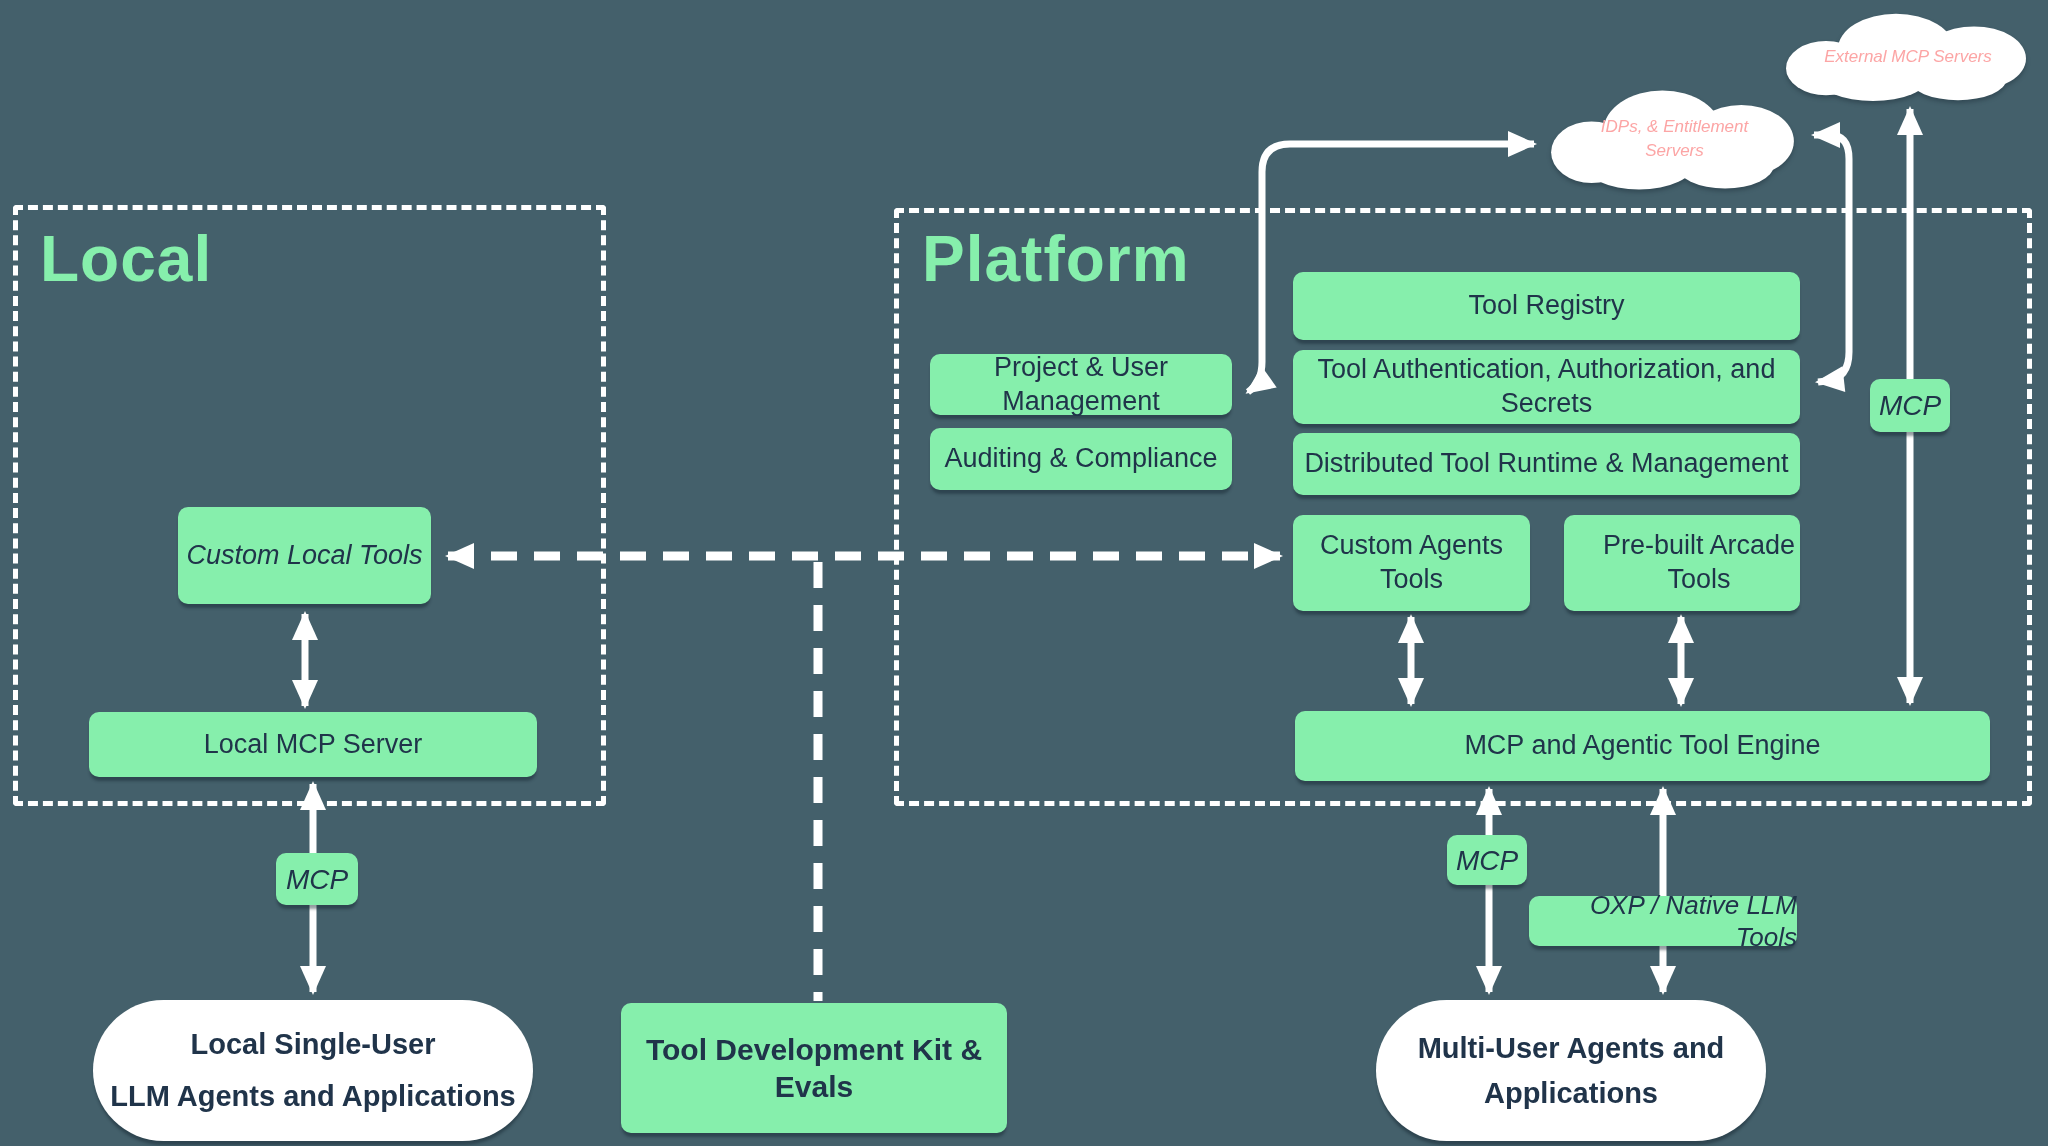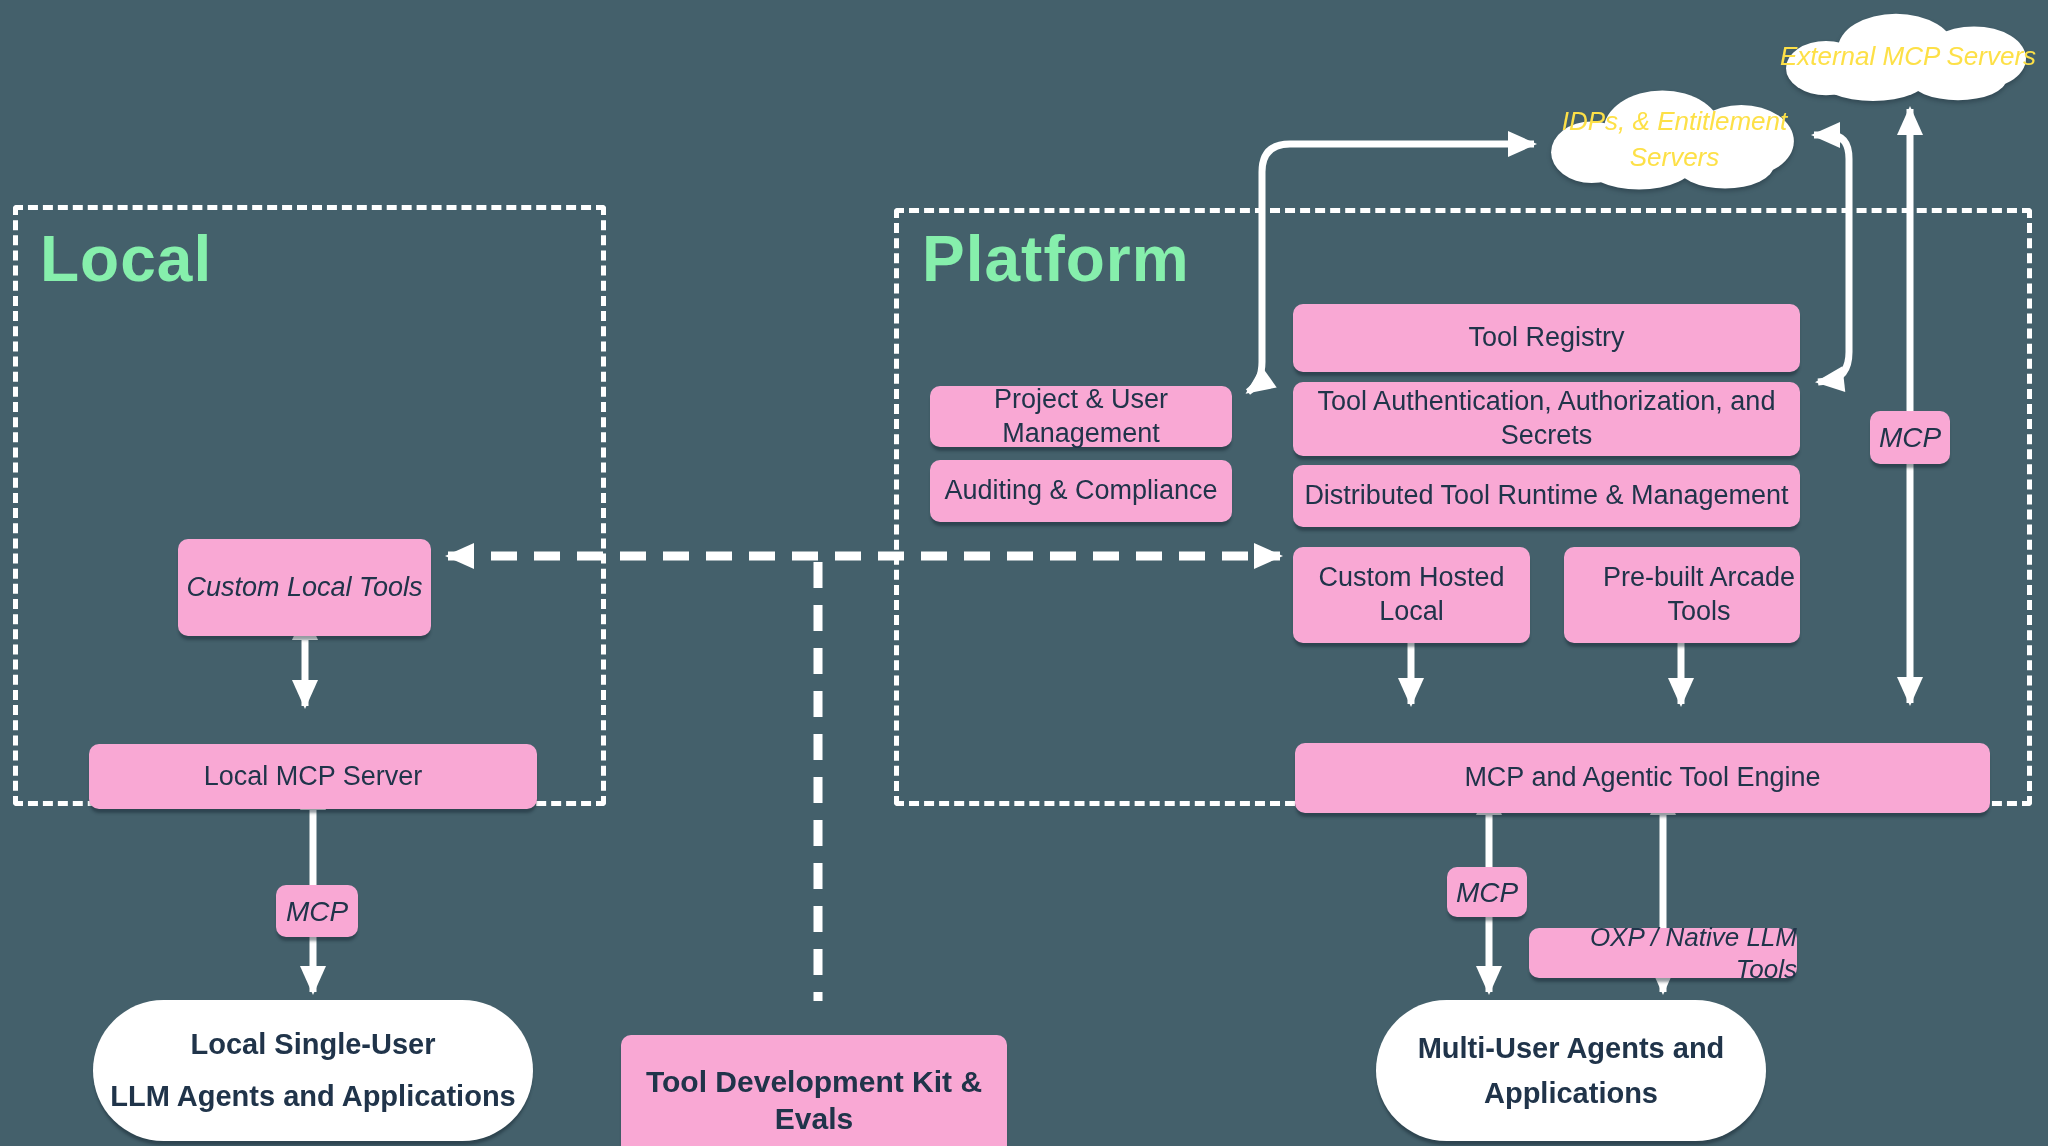--- a/index.html
+++ b/index.html
@@ -12,44 +12,43 @@
   .region{
     position:absolute;border:5px dashed #ffffff;border-radius:4px;
     box-sizing:border-box;z-index:1;
   }
   .region-title{
     position:absolute;color:#86efac;font-weight:bold;font-size:64px;
     letter-spacing:1px;z-index:2;
   }
   #connector-layer{position:absolute;left:0;top:0;z-index:2;}
   .box{
-    position:absolute;background:#f9a8d4;border-radius:10px;
+    position:absolute;background:#86efac;border-radius:10px;
     box-shadow:0 5px 3px -1px rgba(21,35,46,0.45);
     display:flex;align-items:center;justify-content:center;text-align:center;
     font-size:27px;color:#20344a;z-index:3;box-sizing:border-box;
     line-height:1.25;
-    margin-top:32px;
   }
   .box.bold{font-weight:bold;font-size:29px;}
   .box.italic{font-style:italic;text-align:right;}
   .stadium{
     position:absolute;background:#ffffff;border-radius:75px;
     box-shadow:0 5px 3px -1px rgba(21,35,46,0.45);
     display:flex;flex-direction:column;align-items:center;justify-content:center;
     text-align:center;font-weight:bold;font-size:29px;line-height:1.55;
     color:#20344a;z-index:3;box-sizing:border-box;
   }
   .cloud{position:absolute;z-index:3;}
   .cloud svg{position:absolute;left:0;top:0;width:100%;height:100%;
     filter:drop-shadow(0 3px 2px rgba(21,35,46,0.35));}
   .cloud-label{
     position:absolute;left:0;top:0;width:100%;height:100%;
     display:flex;flex-direction:column;align-items:center;justify-content:center;
-    font-style:italic;font-size:26px;line-height:1.4;text-align:center;
-    color:#fde047;
+    font-style:italic;font-size:17px;line-height:1.4;text-align:center;
+    color:#fca5a5;
   }
 </style>
 </head>
 <body>
 
 <div id="canvas">
 
   <div class="region" style="left:13px;top:205px;width:593px;height:601px;"></div>
   <div class="region" style="left:894px;top:208px;width:1138px;height:598px;"></div>
 
@@ -120,21 +119,21 @@
   </div>
 
   <div class="box bold" style="left:621px;top:1003px;width:386px;height:130px;font-size:30px;">Tool Development Kit &amp; Evals</div>
 
   <div class="box" style="left:930px;top:354px;width:302px;height:61px;">Project &amp; User Management</div>
   <div class="box" style="left:930px;top:428px;width:302px;height:62px;">Auditing &amp; Compliance</div>
 
   <div class="box" style="left:1293px;top:272px;width:507px;height:68px;">Tool Registry</div>
   <div class="box" style="left:1293px;top:350px;width:507px;height:74px;">Tool Authentication, Authorization, and Secrets</div>
   <div class="box" style="left:1293px;top:433px;width:507px;height:62px;">Distributed Tool Runtime &amp; Management</div>
-  <div class="box" style="left:1293px;top:515px;width:237px;height:96px;">Custom Hosted Local</div>
+  <div class="box" style="left:1293px;top:515px;width:237px;height:96px;">Custom Agents Tools</div>
   <div class="box" style="left:1564px;top:515px;width:236px;height:96px;padding-left:34px;">Pre-built Arcade Tools</div>
   <div class="box" style="left:1295px;top:711px;width:695px;height:70px;">MCP and Agentic Tool Engine</div>
   <div class="box italic" style="left:1870px;top:379px;width:80px;height:53px;font-size:28px;">MCP</div>
 
   <div class="box italic" style="left:1447px;top:835px;width:80px;height:50px;font-size:28px;">MCP</div>
   <div class="box italic" style="left:1529px;top:896px;width:268px;height:50px;font-size:26px;">OXP / Native LLM Tools</div>
   <div class="stadium" style="left:1376px;top:1000px;width:390px;height:141px;">
     <span>Multi-User Agents and</span>
     <span>Applications</span>
   </div>

